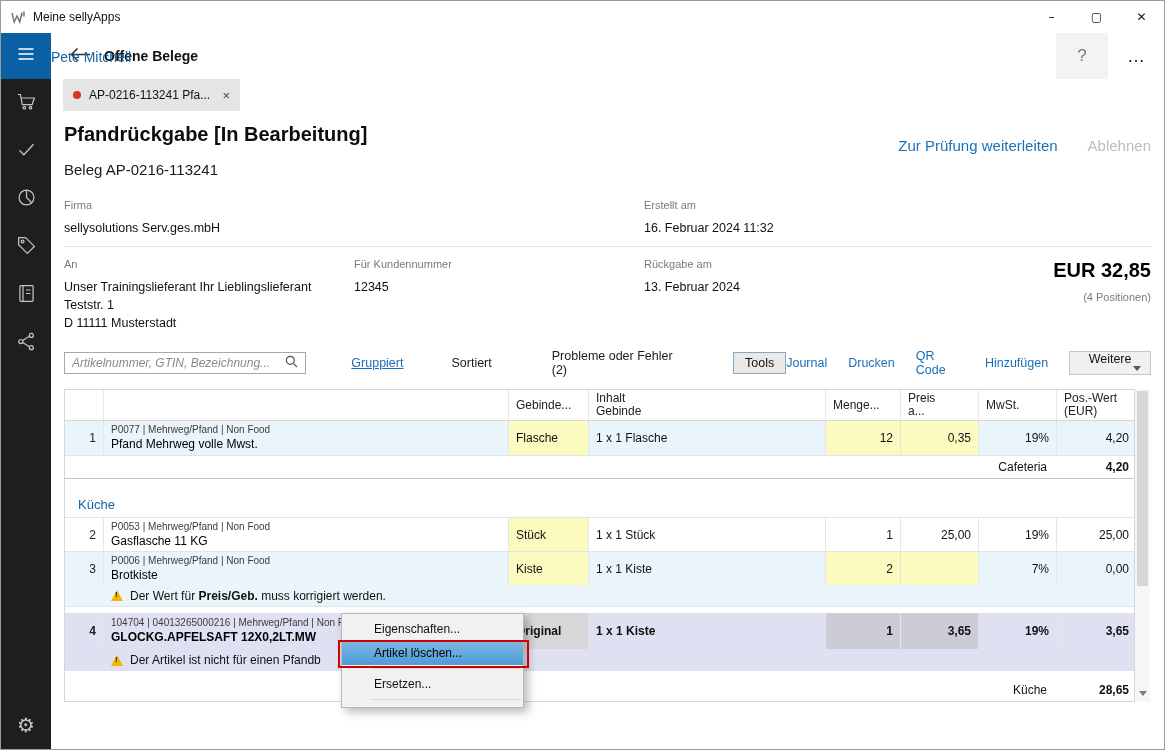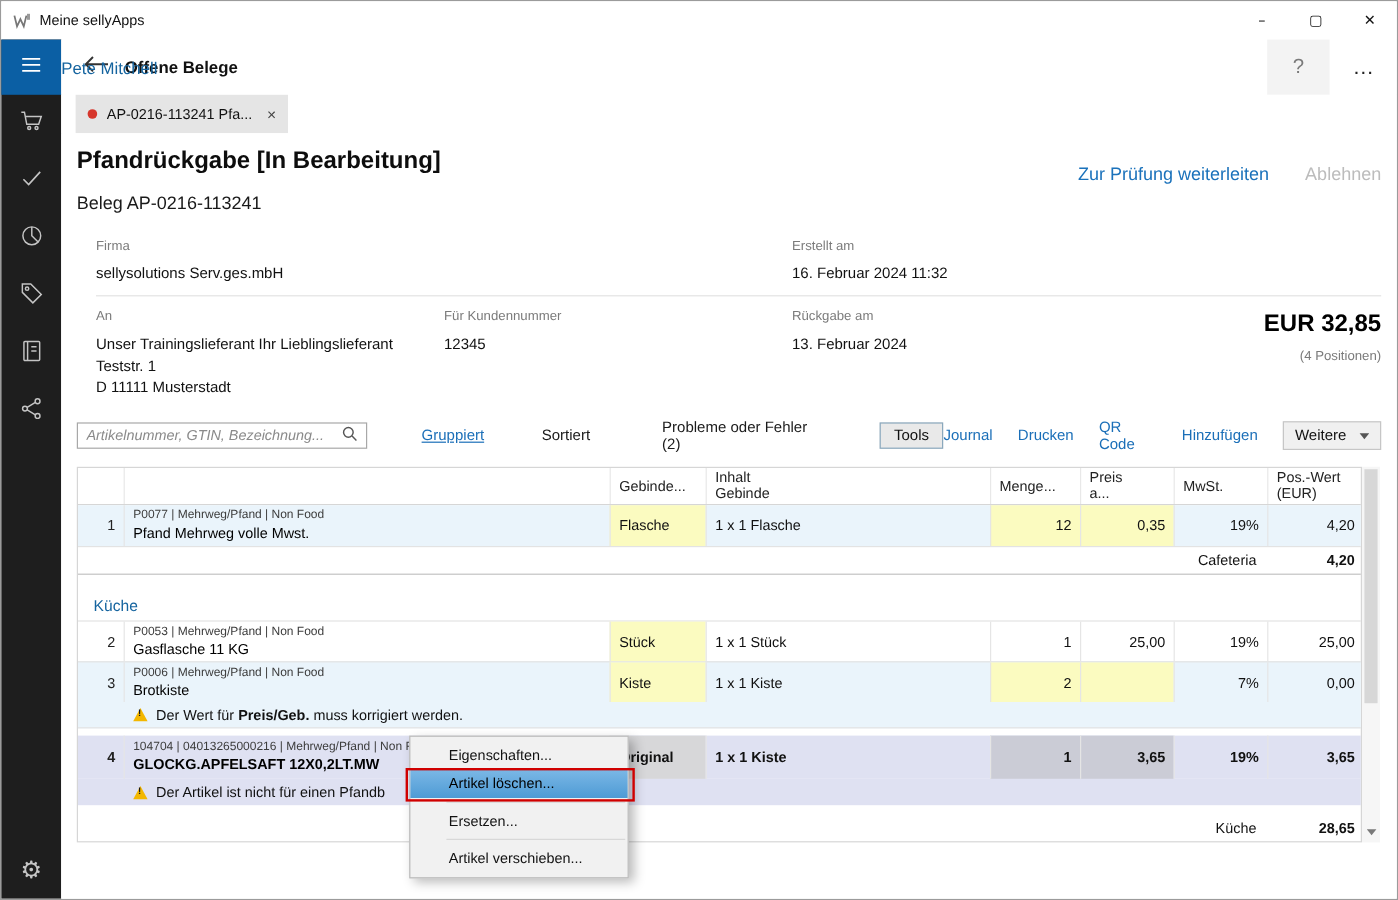--- a/index.html
+++ b/index.html
@@ -35,41 +35,41 @@
   .tab-close{margin-left:auto;font-size:13px;color:#444;padding-left:8px;}
 
   
   .content{position:absolute;left:50px;top:110px;right:0;bottom:0;background:#fff;}
   .doc-title{position:absolute;left:13px;top:12px;font-size:20px;font-weight:bold;color:#0d0d0d;}
   .doc-sub{position:absolute;left:13px;top:50px;font-size:15px;color:#1a1a1a;}
   .doc-actions{position:absolute;right:13px;top:26px;display:flex;gap:30px;font-size:15px;}
   .act-forward{color:#1b72bb;}
   .act-reject{color:#bcbcbc;}
 
-  .fields{position:absolute;left:29px;right:13px;top:88px;height:140px;}
+  .fields{position:absolute;left:13px;right:13px;top:88px;height:140px;}
   .fcol{position:absolute;}
   .flabel{font-size:11px;color:#7b7b7b;}
   .fvalue{margin-top:8px;font-size:12.5px;color:#111;line-height:18px;}
   .fdiv{position:absolute;left:0;right:0;top:47px;border-top:1px solid #e3e3e3;}
   .total{position:absolute;right:0;top:60px;text-align:right;}
   .total-amount{font-size:20px;font-weight:bold;color:#000;}
   .total-pos{margin-top:9px;font-size:11px;color:#7b7b7b;}
 
   
   .toolbar{position:absolute;left:13px;right:13px;top:240px;height:24px;display:flex;align-items:center;font-size:12.5px;color:#1a1a1a;}
   .search-box{width:248px;height:22px;border:1px solid #a8a8a8;display:flex;align-items:center;padding:0 7px;background:#fff;}
   .search-box input{flex:1;border:none;outline:none;font-size:12px;color:#555;background:transparent;font-family:inherit;}
   .search-box input::placeholder{color:#8a8a8a;font-style:italic;}
   .tb-gruppiert{margin-left:45px;color:#1b6fb8;text-decoration:underline;cursor:pointer;}
   .tb-sortiert{margin-left:48px;}
   .tb-probleme{margin-left:60px;}
   .tb-tools{margin-left:45px;padding:3px 11px;background:#e9e9e9;border:1px solid #8aa8bd;color:#111;}
   .tb-right{margin-left:auto;display:flex;align-items:center;gap:21px;}
   .tb-link{color:#1b6fb8;cursor:pointer;}
-  .tb-weitere{width:87px;height:24px;background:#f0f0f0;border:1px solid #c6c6c6;display:flex;align-items:center;padding:0 9px;color:#111;}
+  .tb-weitere{width:87px;height:24px;background:#f0f0f0;border:1px solid #c6c6c6;display:flex;align-items:center;padding:0 9px;color:#111;flex-direction:column;}
   .tb-weitere .arr{margin-left:auto;width:0;height:0;border-left:4px solid transparent;border-right:4px solid transparent;border-top:5px solid #555;}
 
   
   .tbl{position:absolute;left:13px;top:278px;width:1071px;border:1px solid #d6d6d6;font-size:12px;color:#111;background:#fff;}
   .tr{display:grid;grid-template-columns:38px 405px 80px 237px 75px 78px 78px 80px;}
   .thead{height:31px;border-bottom:1px solid #d6d6d6;}
   .th{display:flex;flex-direction:column;justify-content:center;padding:2px 7px;line-height:13px;color:#222;}
   .th + .th{border-left:1px solid #e8e8e8;}
   .h34{height:34px;} .h36{height:36px;}
   .bt{border-top:1px solid #e3e3e3;}
@@ -394,16 +394,15 @@
 
   </div>
 
   <div class="context-menu">
     <div class="menu-item">Eigenschaften...</div>
     <div class="menu-item hl">Artikel löschen...</div>
     <div class="red-box"></div>
     <div class="menu-sep"></div>
     <div class="menu-item">Ersetzen...</div>
     <div class="menu-sep"></div>
-    <div class="menu-item">Artikel verschieben...</div>
   </div>
 
 </div>
 
 </body></html>

